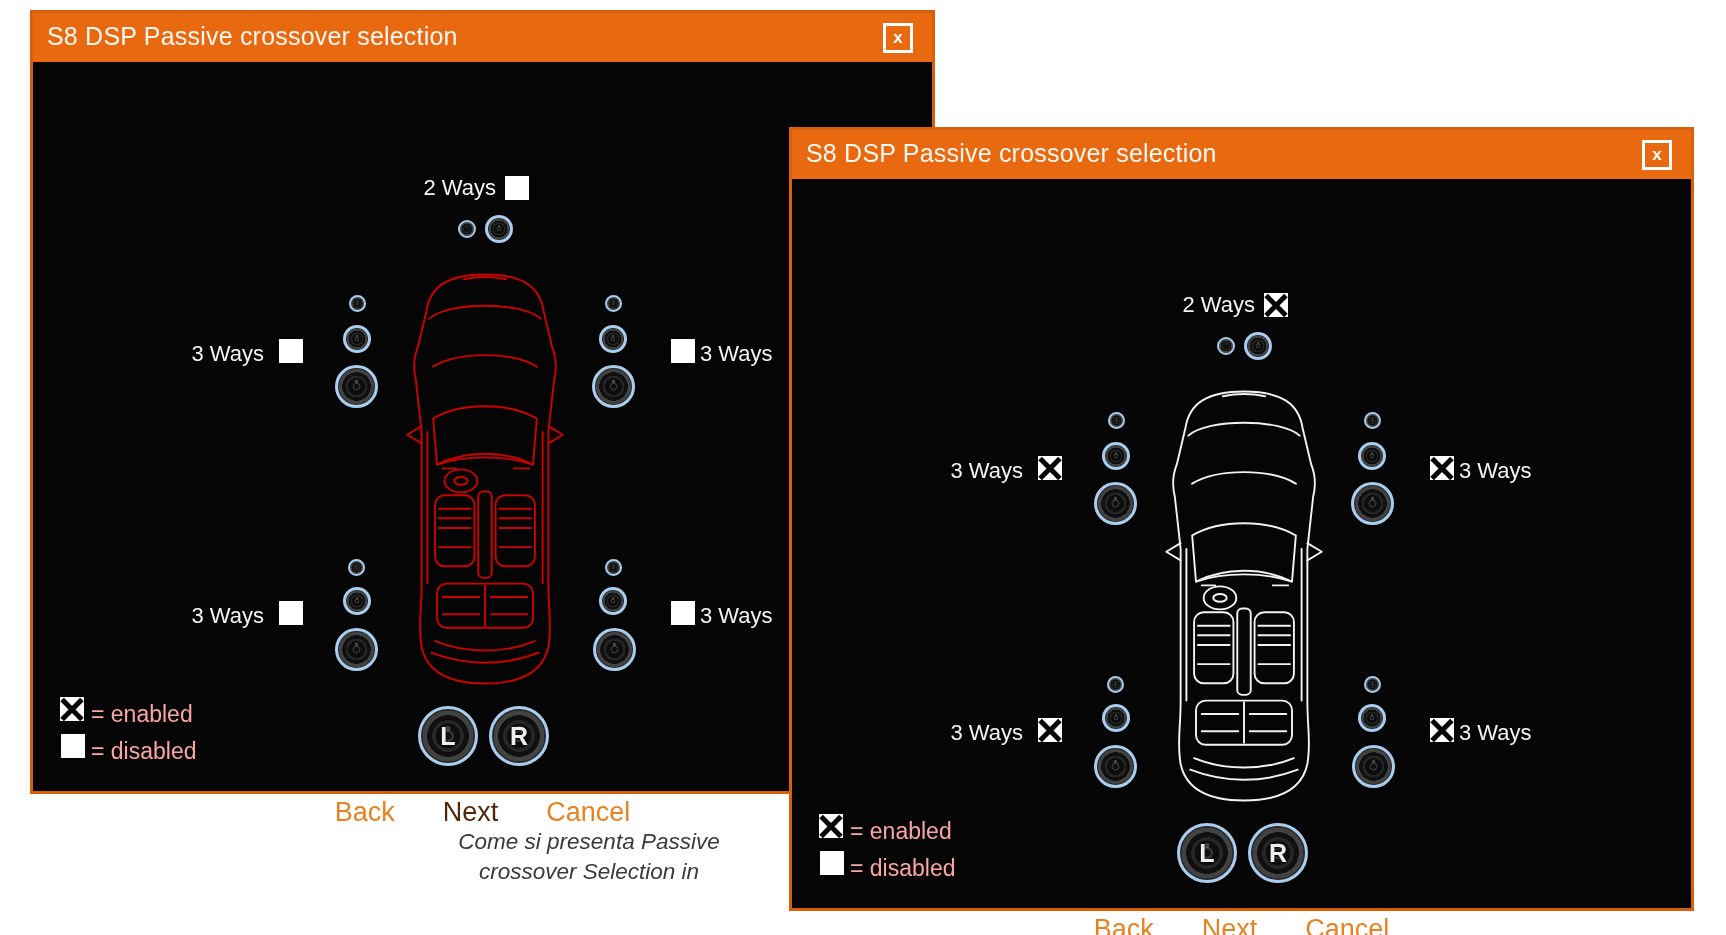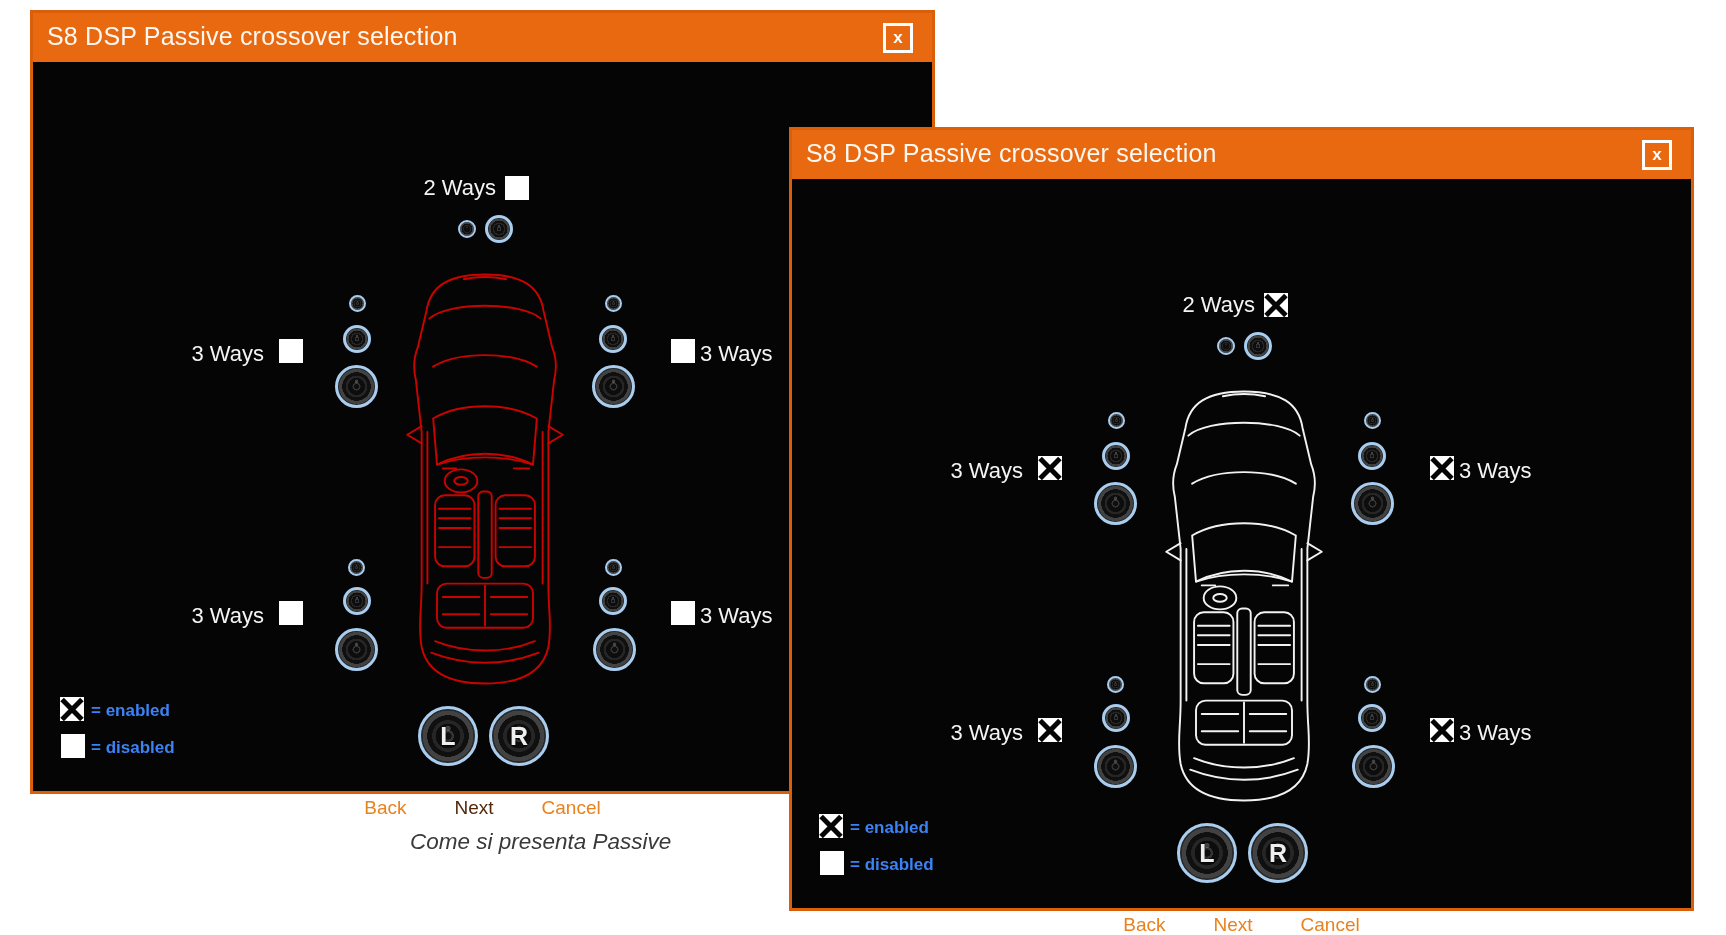--- a/index.html
+++ b/index.html
@@ -70,37 +70,37 @@
     width:60px;height:60px;
     display:flex;align-items:center;justify-content:center;
     color:#efefef;font-size:25px;font-weight:700;
     text-shadow:0 1px 2px #000;
   }
 
   
   .car{position:absolute;left:356px;top:202px;width:192px;height:428px;}
 
   
-  .legendlab{position:absolute;color:#3b82f6;font-size:17px;white-space:nowrap;font-weight:bold;}
+  .legendlab{position:absolute;color:#fca5a5;font-size:23px;white-space:nowrap;}
 
   
   .btnrow{
     position:absolute;left:0;right:0;top:735px;
     display:flex;justify-content:center;gap:48px;
   }
   .wbtn{
     color:var(--button-orange,#e8821e);
-    font-size:19px;cursor:pointer;white-space:nowrap;
+    font-size:27px;cursor:pointer;white-space:nowrap;
   }
   .wbtn.disabled{color:var(--next-disabled,#53270a);cursor:default;}
 
   
   .caption{
     position:absolute;left:410px;top:827px;width:358px;
-    text-align:left;font-style:italic;
+    text-align:center;font-style:italic;
     color:#3a3a3d;font-size:22.5px;line-height:30px;
   }
 
   .win-left{left:30px;top:10px;z-index:1;}
   .win-right{left:789px;top:127px;z-index:2;}
 </style>
 </head>
 <body>
 
 <div class="stage">
@@ -264,15 +264,16 @@
       <div class="btnrow">
         <span class="wbtn">Back</span>
         <span class="wbtn">Next</span>
         <span class="wbtn">Cancel</span>
       </div>
     </div>
   </div>
 
   <div class="caption">
     <div>Come si presenta Passive</div>
+    <div>crossover Selection in</div>
   </div>
 
 </div>
 
 </body></html>

